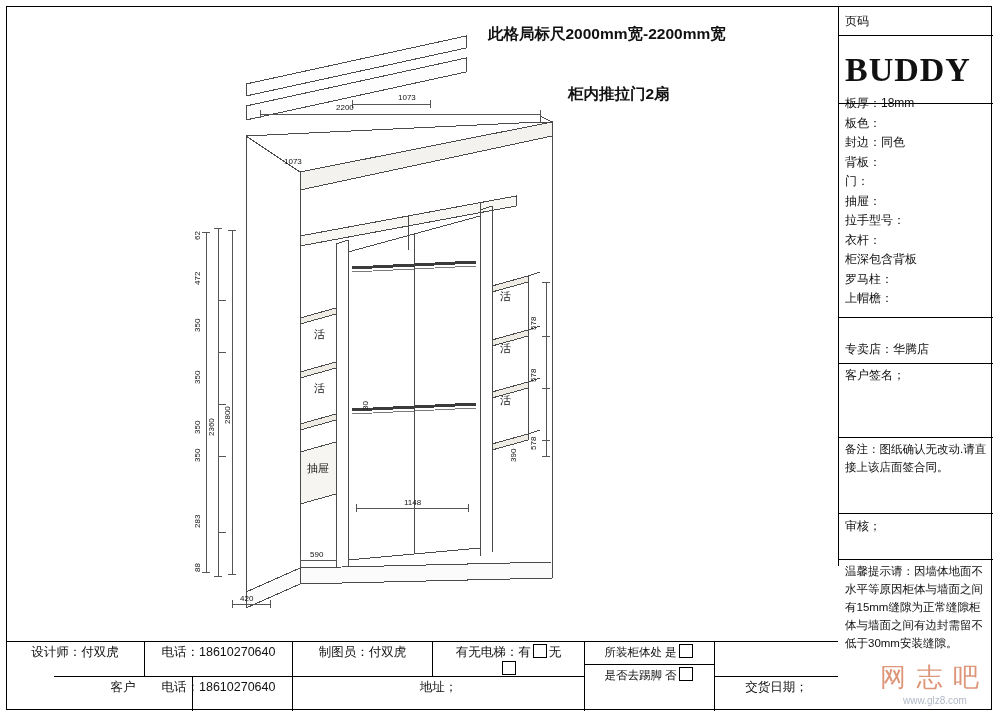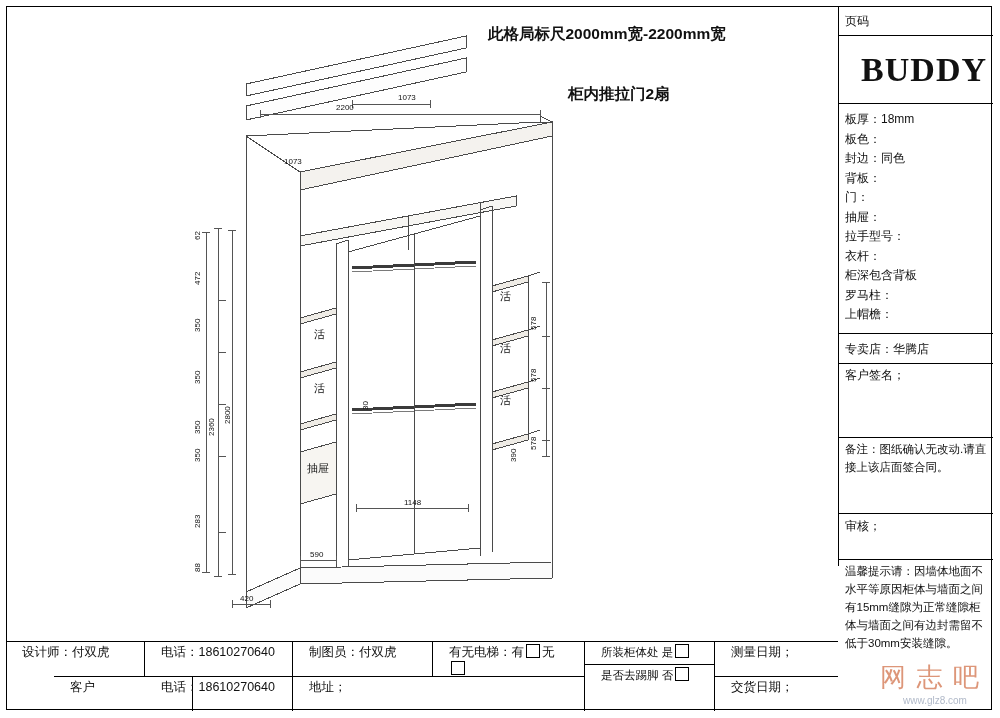--- a/index.html
+++ b/index.html
@@ -12,34 +12,34 @@
                border:1px solid #000;box-sizing:border-box;}
 
   
   .spec{position:absolute;left:838px;top:6px;width:154px;height:560px;
         border-left:1px solid #000;box-sizing:border-box;}
   .spec .cell{position:absolute;left:0;width:154px;box-sizing:border-box;
               border-bottom:1px solid #000;padding:2px 6px;}
   .spec .code{top:0;height:30px;font-size:12px;line-height:26px;}
   .spec .brandbox{top:30px;height:68px;border-bottom:1px solid #000;}
   .brand{font-size:34px;font-weight:bold;letter-spacing:1px;
-         text-align:right;line-height:64px;font-family:"Liberation Serif",serif;}
-  .spec .attrs{top:98px;height:230px;padding-top:6px;}
+         text-align:left;line-height:64px;font-family:"Liberation Serif",serif;}
+  .spec .attrs{top:82px;height:230px;padding-top:6px;}
   .attr-line{font-size:12px;line-height:19.5px;border-bottom:0;}
   .spec .store{top:328px;height:30px;font-size:12px;line-height:26px;}
   .spec .sign{top:358px;height:74px;font-size:12px;line-height:18px;}
   .spec .remark{top:432px;height:76px;font-size:11.5px;line-height:18px;}
   .spec .audit{top:508px;height:46px;font-size:12px;line-height:20px;}
   .spec .tips{top:554px;height:150px;font-size:11.5px;line-height:18px;border-bottom:none;}
 
   
   .titleblock{position:absolute;left:6px;top:641px;width:832px;height:69px;
               border-top:1px solid #000;box-sizing:border-box;}
   .tb-cell{position:absolute;box-sizing:border-box;border-right:1px solid #000;
-           font-size:12.5px;padding:2px 16px;overflow:hidden;}
+           font-size:12.5px;padding:2px 16px;overflow:hidden;text-align:center;}
   .tb-row2{border-top:1px solid #000;}
   .chk{display:inline-block;width:12px;height:12px;border:1px solid #000;
        vertical-align:-2px;margin:0 2px;}
 
   
   .hd1{position:absolute;left:488px;top:24px;font-size:15.5px;font-weight:bold;}
   .hd2{position:absolute;left:568px;top:84px;font-size:15.5px;font-weight:bold;}
 
   
   svg#draw{position:absolute;left:0;top:0;width:1000px;height:718px;}
@@ -279,23 +279,20 @@
       <span>有无电梯：有</span><span class="chk"></span><span>无</span><span class="chk"></span>
     </div>
     <div class="tb-cell" style="left:579px;top:0;width:130px;height:22px;font-size:11.5px;">
       <span>所装柜体处</span>
       <span>是</span><span class="chk"></span>
     </div>
     <div class="tb-cell tb-row2" style="left:579px;top:22px;width:130px;height:47px;font-size:11.5px;border-bottom:none;">
       <span>是否去踢脚</span>
       <span>否</span><span class="chk"></span>
     </div>
-    <div class="tb-cell" style="left:709px;top:0;width:123px;height:34px;border-right:none;">
-      <span>测量日期；</span>
-    </div>
 
     <div class="tb-cell tb-row2" style="left:0;top:34px;width:139px;height:35px;margin-left:48px;">
       <span>客户</span>
     </div>
     <div class="tb-cell tb-row2" style="left:139px;top:34px;width:148px;height:35px;">
       <span>电话：</span><span>18610270640</span>
     </div>
     <div class="tb-cell tb-row2" style="left:709px;top:34px;width:123px;height:35px;border-right:none;">
       <span>交货日期；</span>
     </div>

